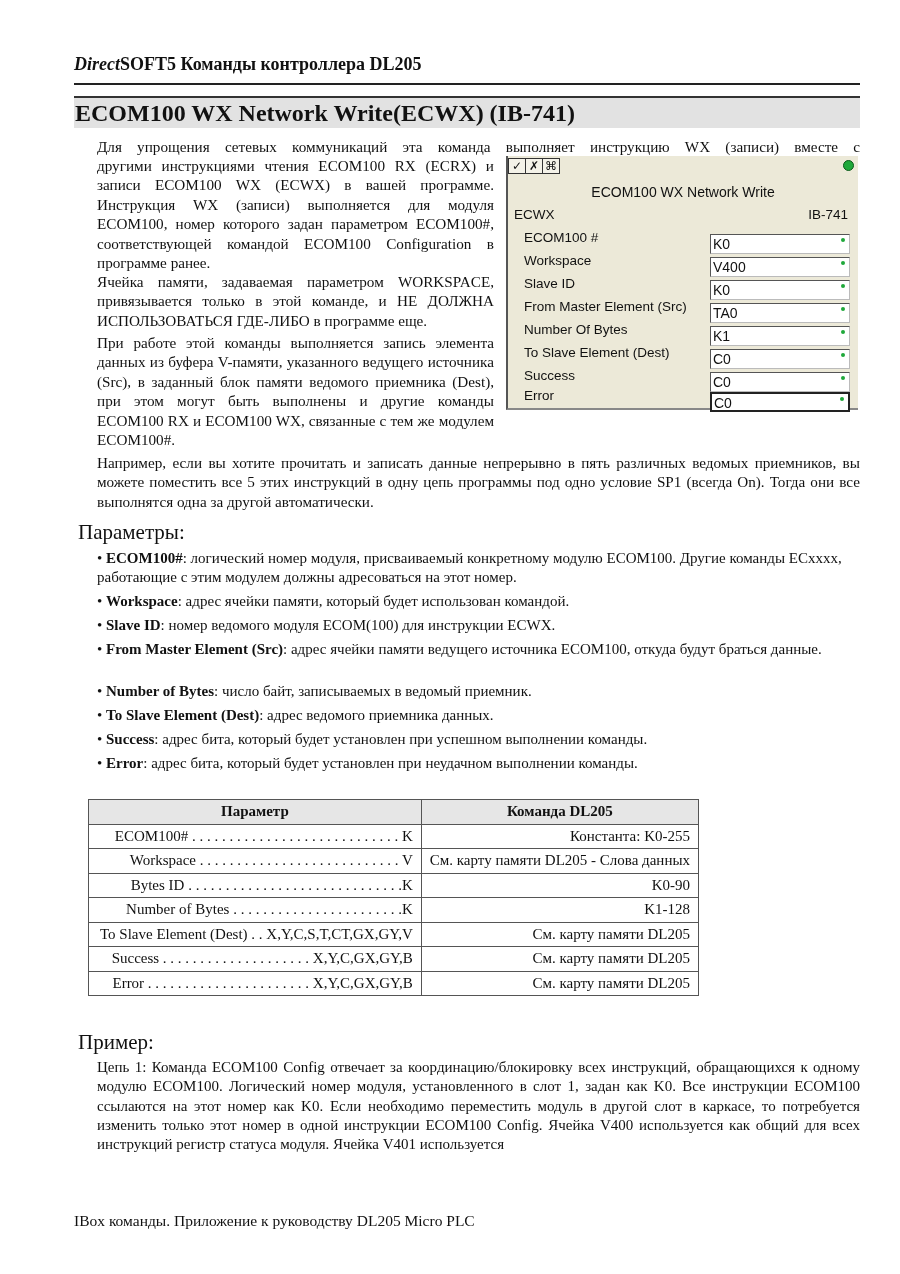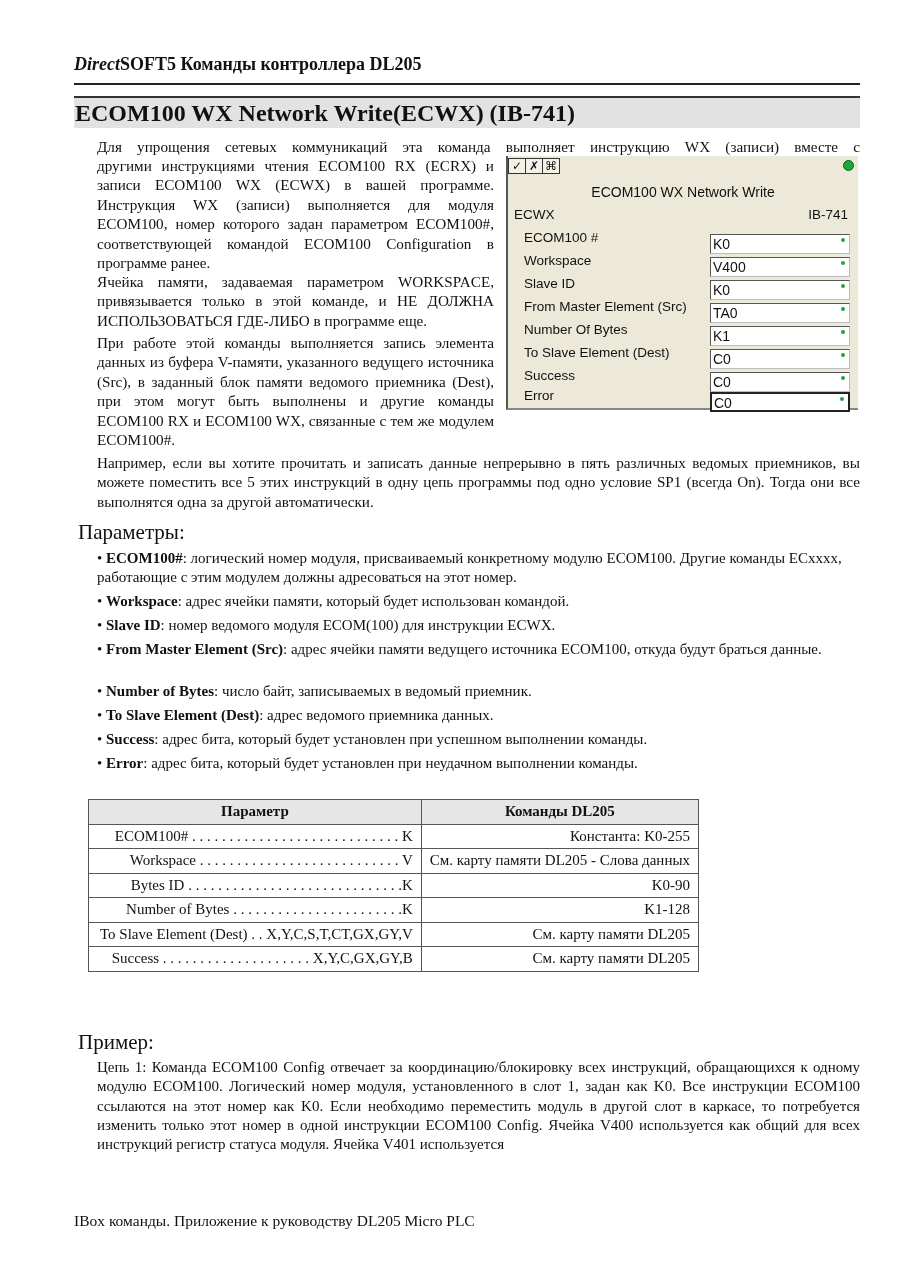--- a/index.html
+++ b/index.html
@@ -177,21 +177,21 @@
 <div class="abs bullet" style="top:640px;">• <b>From Master Element (Src)</b><span>: адрес ячейки памяти ведущего источника ECOM100, откуда будут браться данные.</span></div>
 <div class="abs bullet" style="top:682px;">• <b>Number of Bytes</b><span>:  число байт, записываемых в ведомый приемник.</span></div>
 <div class="abs bullet" style="top:706px;">• <b>To Slave Element (Dest)</b><span>:  адрес ведомого приемника данных.</span></div>
 <div class="abs bullet" style="top:730px;">• <b>Success</b><span>: адрес бита, который будет установлен при успешном выполнении команды.</span></div>
 <div class="abs bullet" style="top:754px;">• <b>Error</b><span>: адрес бита, который будет установлен при неудачном выполнении команды.</span></div>
 
 <table class="abs param-table">
   <thead>
     <tr>
       <th>Параметр</th>
-      <th>Команды  DL205</th>
+      <th>Команда  DL205</th>
     </tr>
   </thead>
   <tbody>
     <tr>
         <td class="c1">ECOM100# . . . . . . . . . . . . . . . . . . . . . . . . . . . . K</td>
         <td>Константа: K0-255</td>
       </tr>
     <tr>
         <td class="c1">Workspace . . . . . . . . . . . . . . . . . . . . . . . . . . . V</td>
         <td>См. карту памяти DL205 - Слова данных</td>
@@ -205,20 +205,24 @@
         <td>K1-128</td>
       </tr>
     <tr>
         <td class="c1">To Slave Element (Dest) . . X,Y,C,S,T,CT,GX,GY,V</td>
         <td>См. карту памяти DL205</td>
       </tr>
     <tr>
         <td class="c1">Success . . . . . . . . . . . . . . . . . . . . X,Y,C,GX,GY,B</td>
         <td>См. карту памяти DL205</td>
       </tr>
+    <tr>
+        <td class="c1">Error . . . . . . . . . . . . . . . . . . . . . . X,Y,C,GX,GY,B</td>
+        <td>См. карту памяти DL205</td>
+      </tr>
   </tbody>
 </table>
 
 <div class="abs h2" style="top:1030px;">Пример:</div>
 <div class="abs para" style="left:97px; top:1058px; width:763px; font-size:15px; line-height:19.3px;">Цепь 1: Команда ECOM100 Config отвечает за координацию/блокировку всех инструкций, обращающихся к одному модулю ECOM100. Логический номер модуля, установленного в слот 1, задан как K0. Все инструкции ECOM100 ссылаются на этот номер как K0. Если необходимо переместить модуль в другой слот в каркасе, то потребуется изменить только этот номер в одной инструкции ECOM100 Config. Ячейка V400 используется как общий для всех инструкций регистр статуса модуля. Ячейка V401 используется</div>
 
 <div class="abs footer-left">IBox команды. Приложение к руководству DL205 Micro PLC</div>
 <div class="abs footer-right">78</div>
 
 </body></html>

